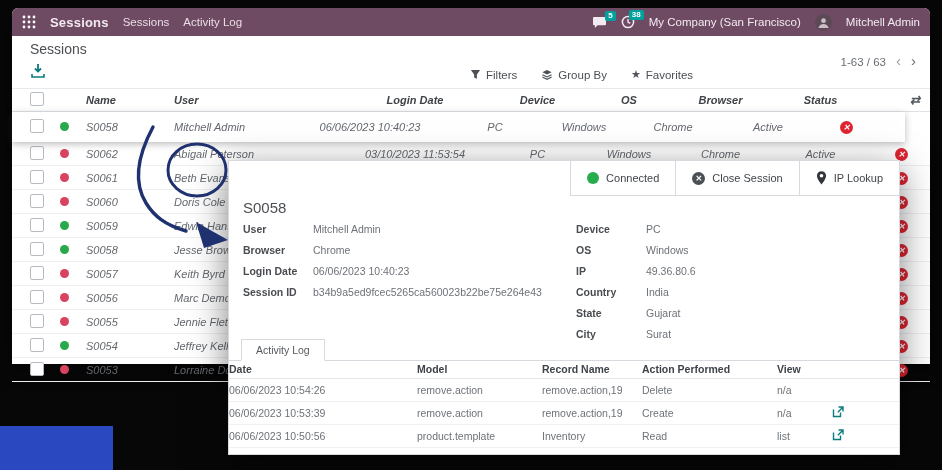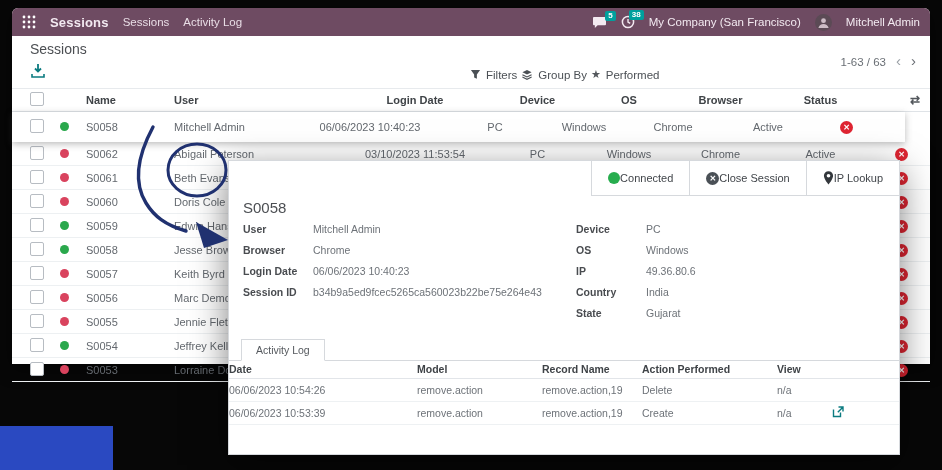--- a/index.html
+++ b/index.html
@@ -38,27 +38,27 @@
   .control{position:relative;height:52px;border-bottom:1px solid #e7eaed;}
   .breadcrumb{position:absolute;left:18px;top:5px;font-size:14px;color:#4c4f53;}
   .export-btn{position:absolute;left:18px;top:27px;width:18px;height:18px;cursor:pointer;}
   .searchbox{position:absolute;left:458px;top:3px;width:462px;height:24px;border-bottom:1px solid #d9dde1;}
   .searchbox input{
     border:0;outline:0;width:420px;font-size:12px;color:#4c4f53;background:transparent;
     font-family:"Liberation Sans", sans-serif;padding:4px 0 0 2px;
   }
   .searchbox input::placeholder{color:#9aa0a6;}
   .search-ic{position:absolute;right:2px;top:4px;}
-  .cp-row2{position:absolute;left:458px;top:32px;display:flex;gap:4px;align-items:center;font-size:11.5px;color:#4b5055;}
+  .cp-row2{position:absolute;left:458px;top:32px;display:flex;gap:24px;align-items:center;font-size:11.5px;color:#4b5055;}
   .cp-item{display:inline-flex;gap:5px;align-items:center;cursor:pointer;}
   .pager{position:absolute;right:14px;top:17px;display:flex;align-items:flex-end;gap:10px;font-size:11.5px;color:#6a6f75;}
   .chev{font-size:15px;line-height:1;cursor:pointer;color:#9aa0a6;}
   .chev.next{color:#6a6f75;}
   
-  .lhead,.lrow{display:grid;grid-template-columns:44px 26px 88px 170px 150px 95px 88px 95px 105px 57px;align-items:center;}
+  .lhead,.lrow{display:grid;grid-template-columns:44px 26px 88px 170px 150px 95px 88px 95px 105px 57px;align-items:center;font-style:italic;}
   .lhead{height:22px;border-bottom:1px solid #dfe3e7;font-size:11px;font-weight:bold;color:#3f4347;}
   .lrow{height:23px;border-bottom:1px solid #edf0f2;font-size:11px;color:#64696f;cursor:pointer;}
   .lrow.elevated{
     height:30px;width:893px;background:#fff;position:relative;z-index:3;
     box-shadow:0 2px 7px rgba(60,60,60,.35);border-bottom:0;
     grid-template-columns:44px 26px 88px 150px 160px 90px 88px 90px 100px 57px;
   }
   .lrow.elevated .cell:nth-child(n+5){transform:translateX(-30px);}
   .cell{padding:0 4px;white-space:nowrap;overflow:hidden;}
   .c-cb{padding-left:18px;}
@@ -72,21 +72,21 @@
     font-size:8px;font-weight:bold;text-align:center;line-height:13px;cursor:pointer;
   }
   .colopt{justify-self:end;padding-right:10px;color:#54585d;font-size:12px;cursor:pointer;}
   
   .panel{
     position:absolute;left:228px;top:160px;width:672px;height:295px;background:#fff;
     border:1px solid #d6d9dd;box-shadow:0 10px 34px rgba(0,0,0,.5);z-index:5;box-sizing:border-box;
   }
   .btnbar{position:absolute;right:-1px;top:-1px;display:flex;height:34px;background:#fff;border:1px solid #d6d9dd;}
   .pbtn{
-    display:flex;align-items:center;padding:0 16px;font-size:11px;color:#41454a;
+    display:flex;align-items:center;gap:7px;padding:0 16px;font-size:11px;color:#41454a;
     border-left:1px solid #d6d9dd;cursor:pointer;white-space:nowrap;
   }
   .pbtn:first-child{border-left:0;}
   .cdot{width:12px;height:12px;border-radius:50%;background:#27ad4e;display:inline-block;}
   .xcircle{
     width:13px;height:13px;border-radius:50%;background:#4a5056;color:#fff;font-size:8px;font-weight:bold;
     text-align:center;line-height:13px;display:inline-block;
   }
   .ptitle{position:absolute;left:14px;top:38px;font-size:15px;color:#4c4f53;}
   .fields{position:absolute;top:62px;font-size:10.5px;}
@@ -182,21 +182,21 @@
       <span class="cp-item">
         <svg width="12" height="11" viewBox="0 0 12 12">
             <path d="M6 1 11 3.5 6 6 1 3.5z" fill="#4b5055"></path>
             <path d="M1 6.2 6 8.7 11 6.2" fill="none" stroke="#4b5055" stroke-width="1.2"></path>
             <path d="M1 8.7 6 11.2 11 8.7" fill="none" stroke="#4b5055" stroke-width="1.2"></path>
           </svg>
         <span>Group By</span>
       </span>
       <span class="cp-item">
         <span style="color:#54585d;font-size:11px;">★</span>
-        <span>Performed</span>
+        <span>Favorites</span>
       </span>
     </div>
     <div class="pager">
       <span>1-63 / 63</span>
       <span class="chev">‹</span>
       <span class="chev next">›</span>
     </div>
   </div>
 
   <div class="lhead">
@@ -418,20 +418,24 @@
   <div class="frow">
     <span class="flabel">Country</span>
     <span class="fvalue">India</span>
   </div>
 
   <div class="frow">
     <span class="flabel">State</span>
     <span class="fvalue">Gujarat</span>
   </div>
 
+  <div class="frow">
+    <span class="flabel">City</span>
+    <span class="fvalue">Surat</span>
+  </div>
 </div>
 
   <div class="tabbar">
     <span class="tab">Activity Log</span>
   </div>
 
   <div class="atable">
     <div class="ahead">
       <div>Date</div>
       <div>Model</div>
@@ -462,20 +466,33 @@
     <div>Create</div>
     <div>n/a</div>
     <div><span class="linkic">
       <svg width="12" height="12" viewBox="0 0 12 12">
                 <path d="M1.5 3.5v7h7v-4" fill="none" stroke="#0b7b80" stroke-width="1.4"></path>
                 <path d="M6.5 1h4.5v4.5M10.6 1.4 5.8 6.2" fill="none" stroke="#0b7b80" stroke-width="1.4"></path>
               </svg>
     </span></div>
   </div>
 
+  <div class="arow">
+    <div>06/06/2023 10:50:56</div>
+    <div>product.template</div>
+    <div>Inventory</div>
+    <div>Read</div>
+    <div>list</div>
+    <div><span class="linkic">
+      <svg width="12" height="12" viewBox="0 0 12 12">
+                <path d="M1.5 3.5v7h7v-4" fill="none" stroke="#0b7b80" stroke-width="1.4"></path>
+                <path d="M6.5 1h4.5v4.5M10.6 1.4 5.8 6.2" fill="none" stroke="#0b7b80" stroke-width="1.4"></path>
+              </svg>
+    </span></div>
+  </div>
 </div>
   </div>
 </div>
 
 <svg class="annot" viewBox="0 0 942 470">
   <ellipse cx="197" cy="170" rx="29" ry="26" fill="none" stroke="#203170" stroke-width="3"></ellipse>
   <path d="M153,127 C138,155 133,182 146,203 C154,216 165,225 186,231" fill="none" stroke="#203170" stroke-width="3.4" stroke-linecap="round"></path>
   <path d="M228,240 L196,222 L204,248 Z" fill="#203170"></path>
 </svg>
 

